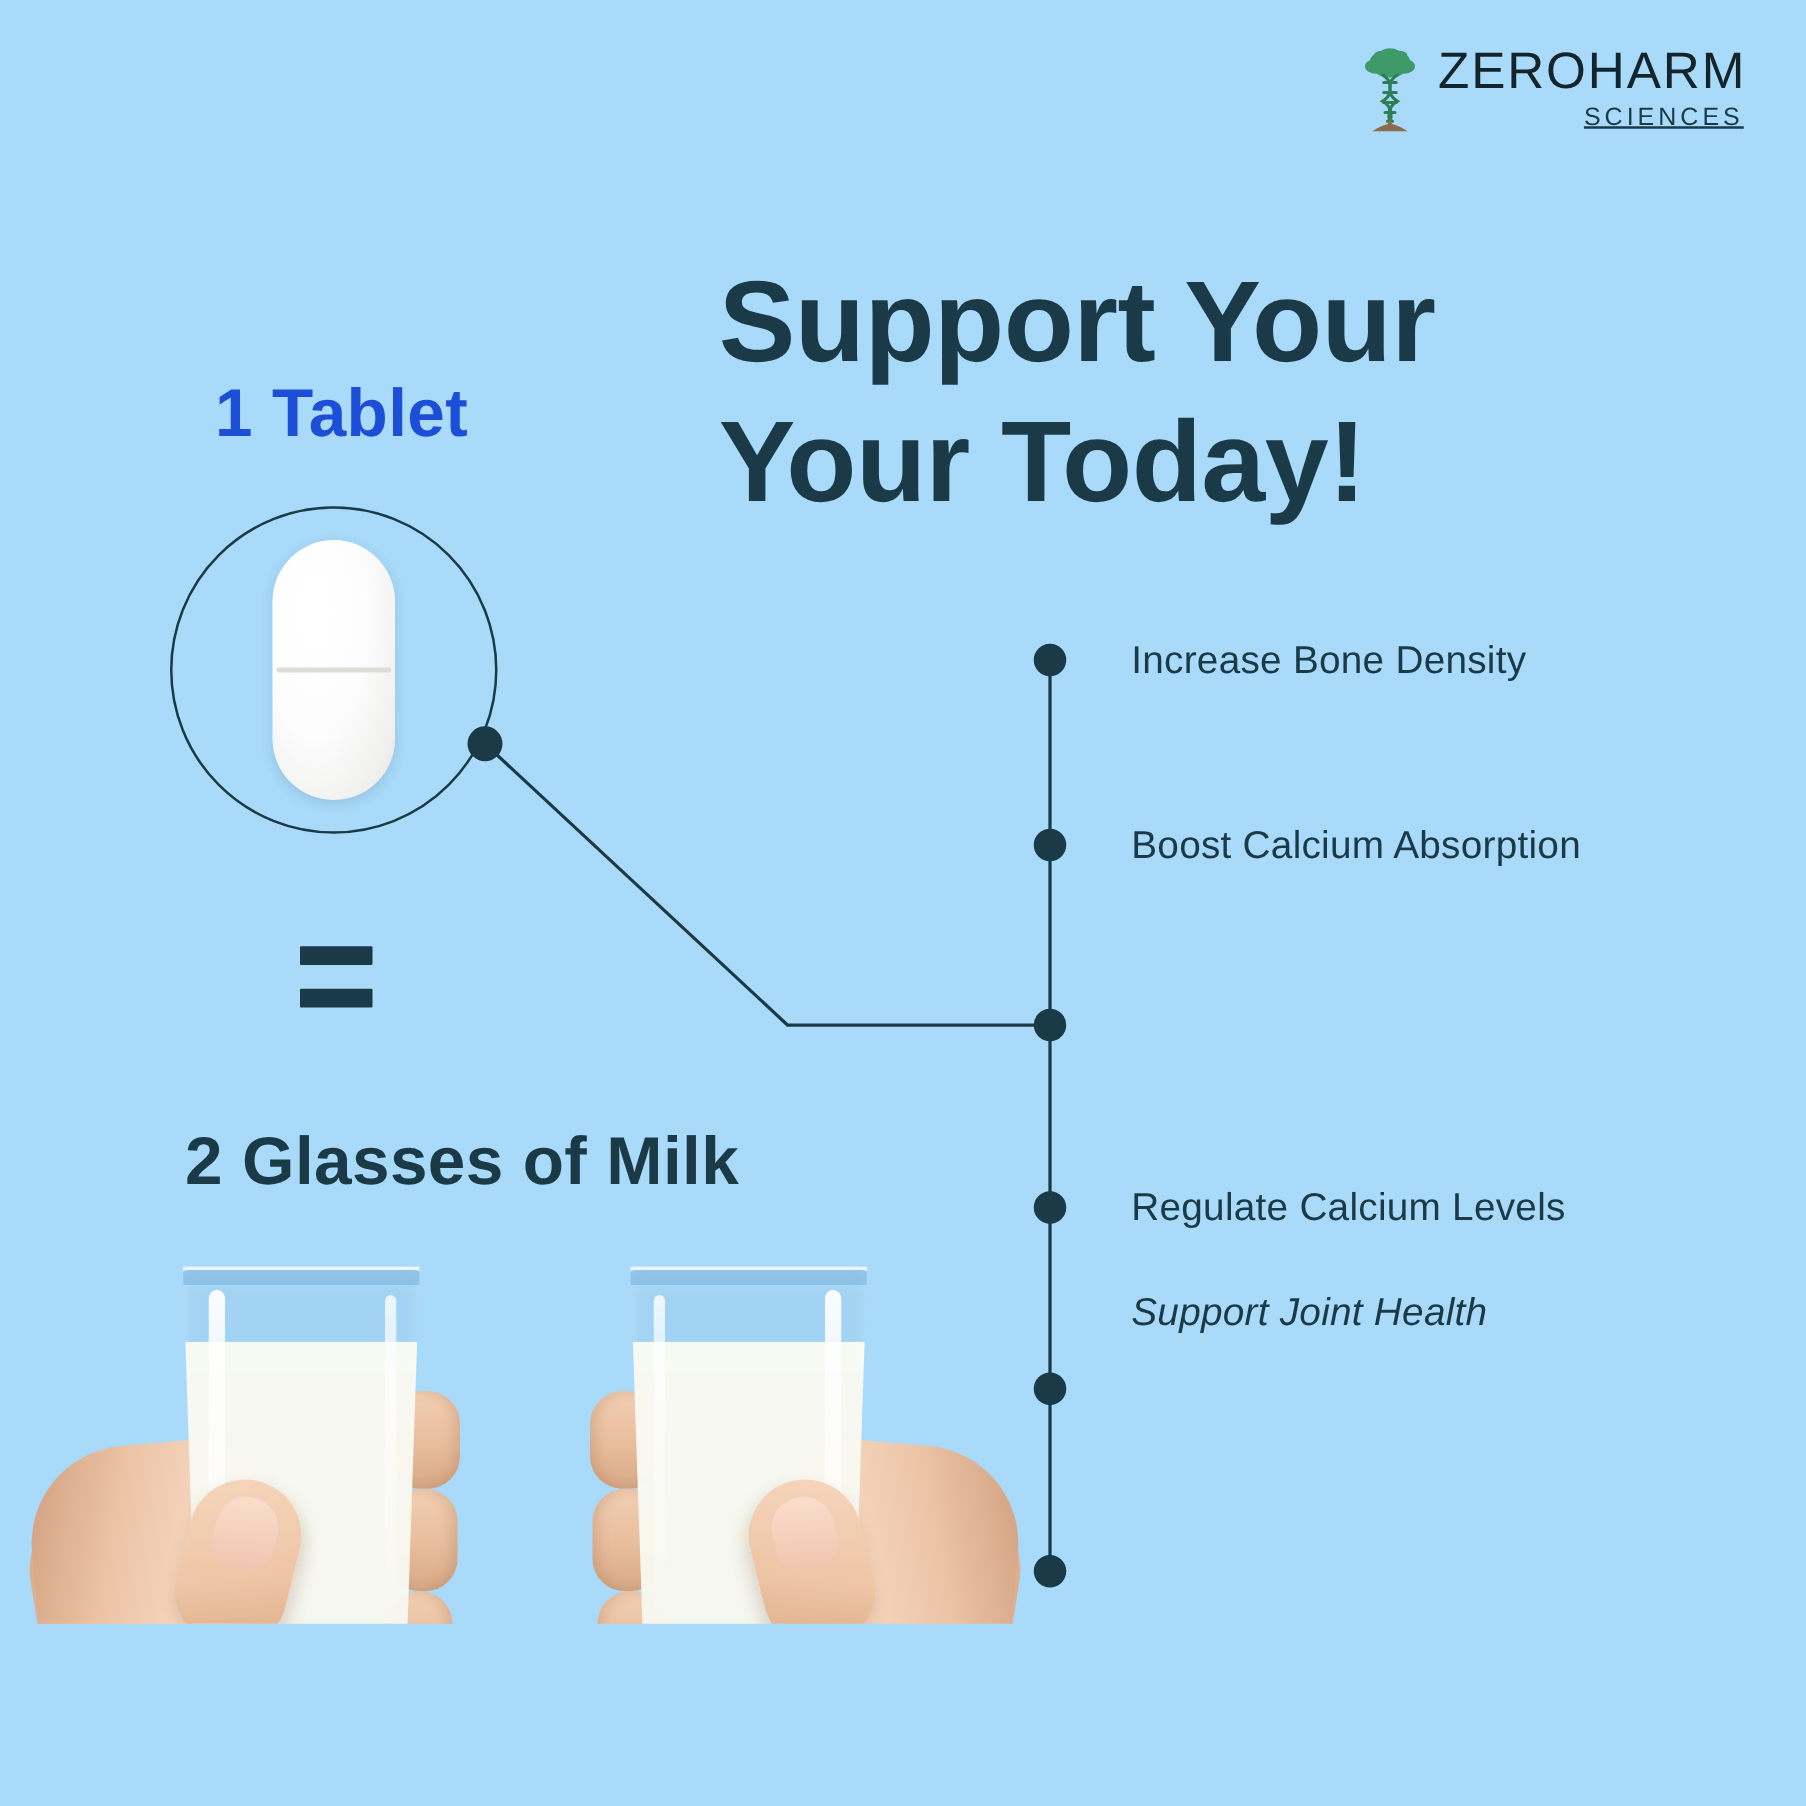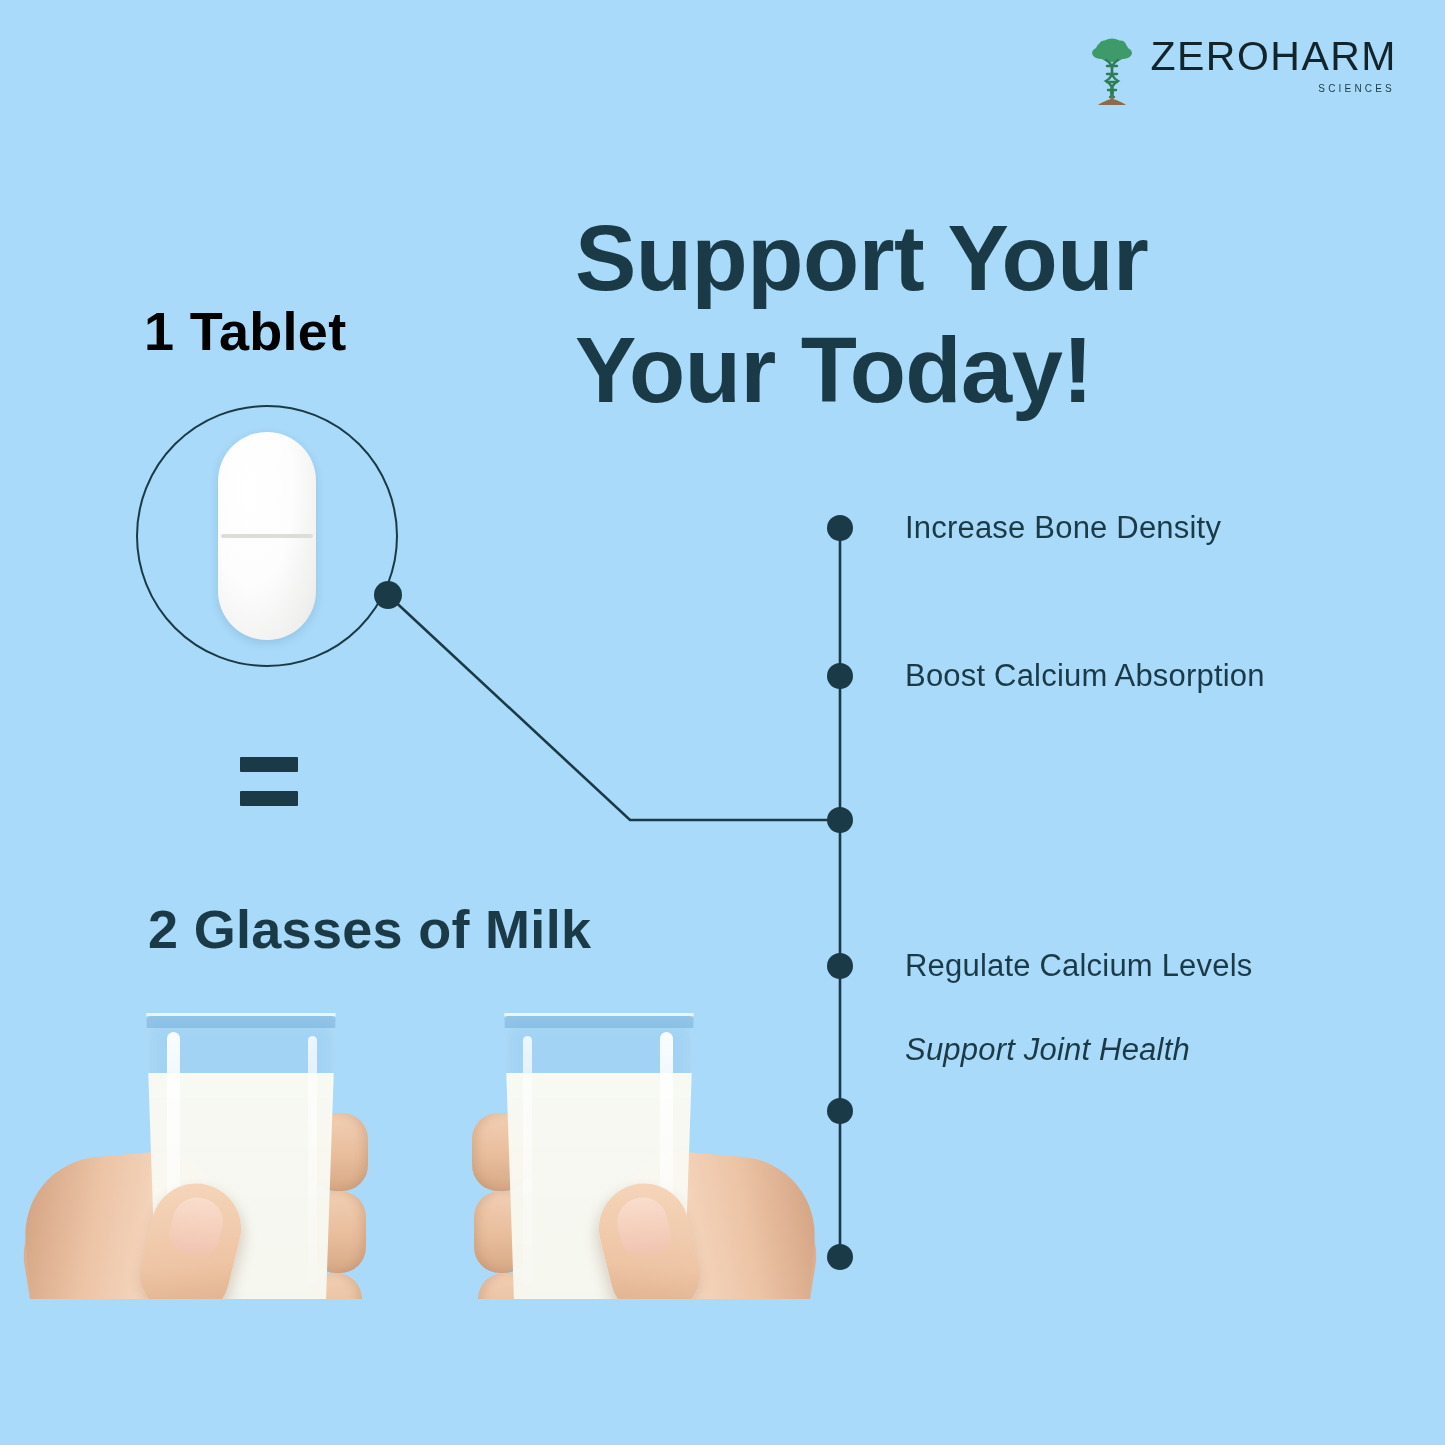--- a/index.html
+++ b/index.html
@@ -37,49 +37,50 @@
     align-items: flex-end;
     line-height: 1;
   }
   #brand-name {
     font-size: 41px;
     letter-spacing: 1.5px;
     color: #12242c;
     font-weight: 400;
   }
   #brand-sub {
-    font-size: 10px;
+    font-size: 20px;
     letter-spacing: 3.2px;
     color: #1b3a47;
     margin-top: 7px;
     margin-right: 2px;
+    text-decoration: underline;
   }
 
   
   #headline {
     position: absolute;
     left: 575px;
     top: 202px;
     width: 700px;
     color: #1b3a47;
     font-size: 92px;
     font-weight: bold;
     line-height: 1.22;
     letter-spacing: -0.5px;
   }
   #headline .hl-line { display: block; }
 
   
   #tablet-label {
     position: absolute;
-    left: 144px;
+    left: 172px;
     top: 300px;
     font-size: 54px;
     font-weight: bold;
-    color: #000000;
+    color: #1d4ed8;
     letter-spacing: 0.3px;
   }
 
   #tablet-circle {
     position: absolute;
     left: 136px;
     top: 405px;
     width: 262px;
     height: 262px;
     border: 2.5px solid #1b3a47;

